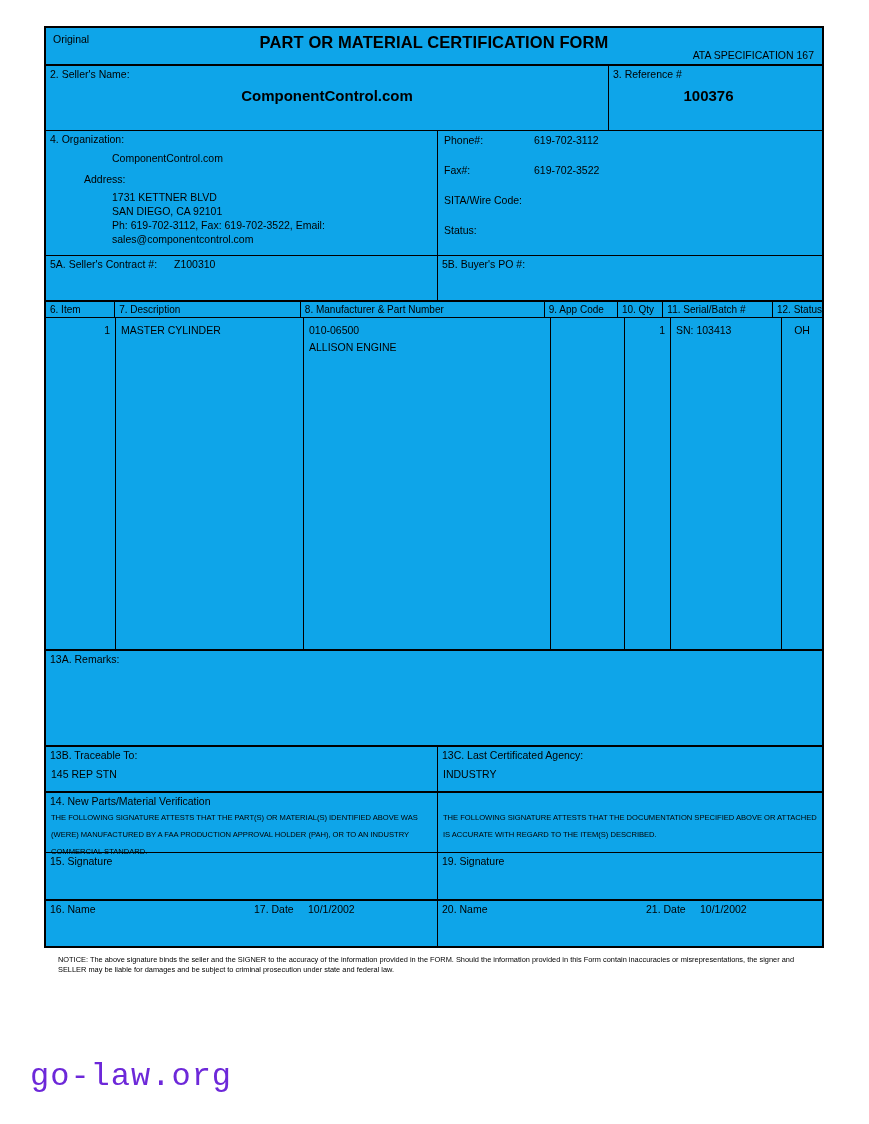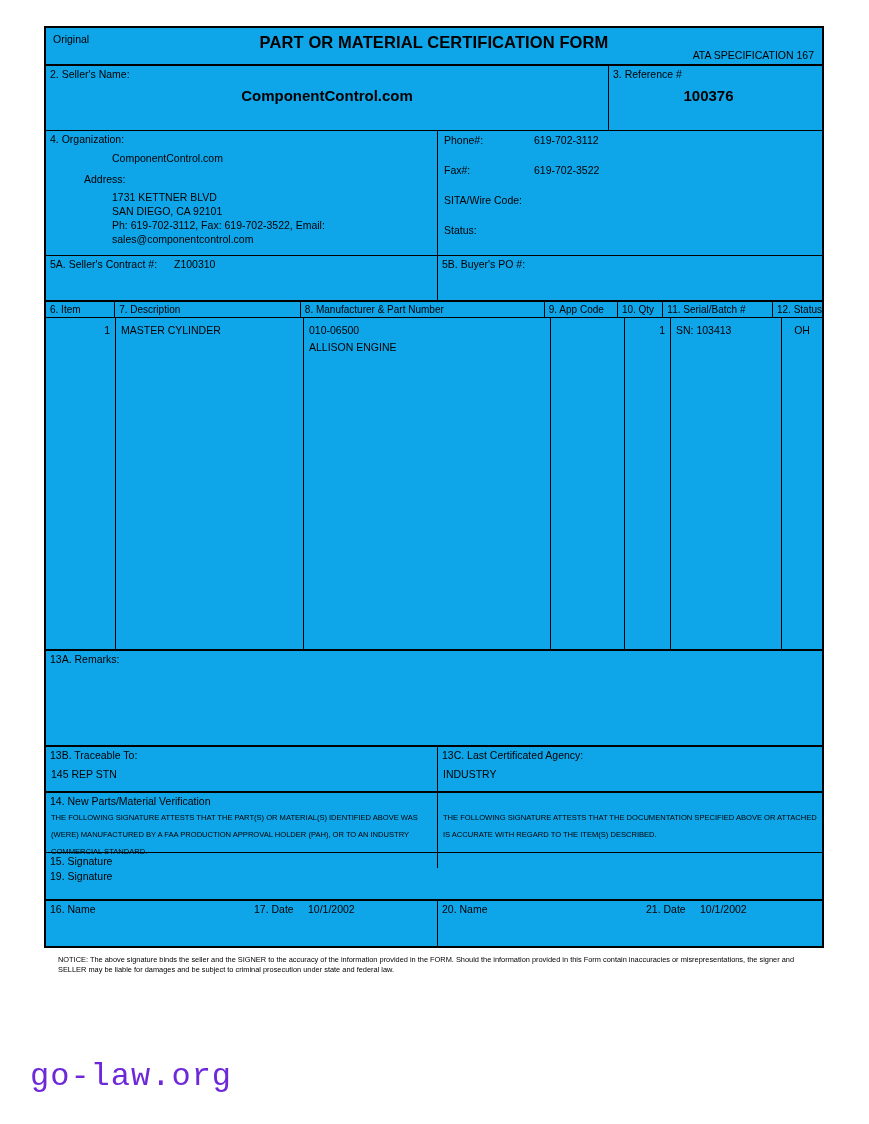--- a/index.html
+++ b/index.html
@@ -141,21 +141,21 @@
   #cell-verify-used { flex: 1; position: relative; }
   .verify-body {
     position: absolute;
     left: 5px; top: 16px; right: 4px;
     font-size: 7.6px;
     line-height: 17px;
     letter-spacing: -0.02px;
   }
 
   
-  #band-sign { height: 46px; flex-direction: column; }
+  #band-sign { height: 46px; }
   #cell-sign-l { width: 392px; }
   #cell-sign-r { flex: 1; }
 
   
   #band-name { height: 45px; }
   #cell-name-l { width: 392px; position: relative; }
   #cell-name-r { flex: 1; position: relative; }
   .date-lbl  { position: absolute; top: 2px; left: 208px; font-size: 10.5px; }
   .date-val  { position: absolute; top: 2px; left: 262px; font-size: 10.5px; }
 

